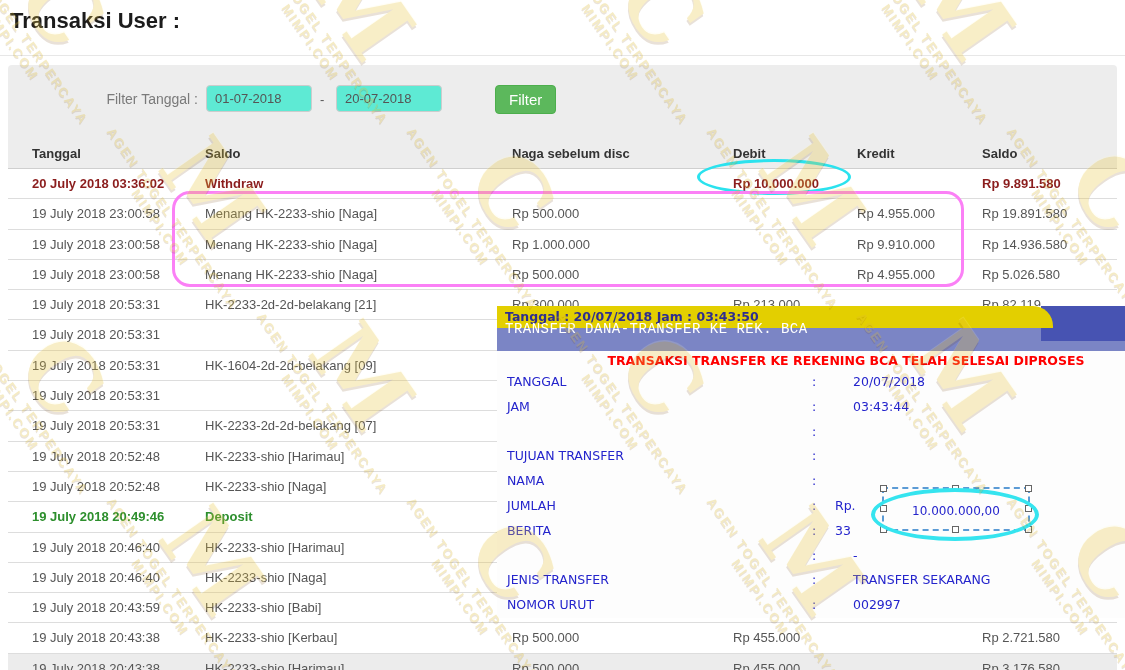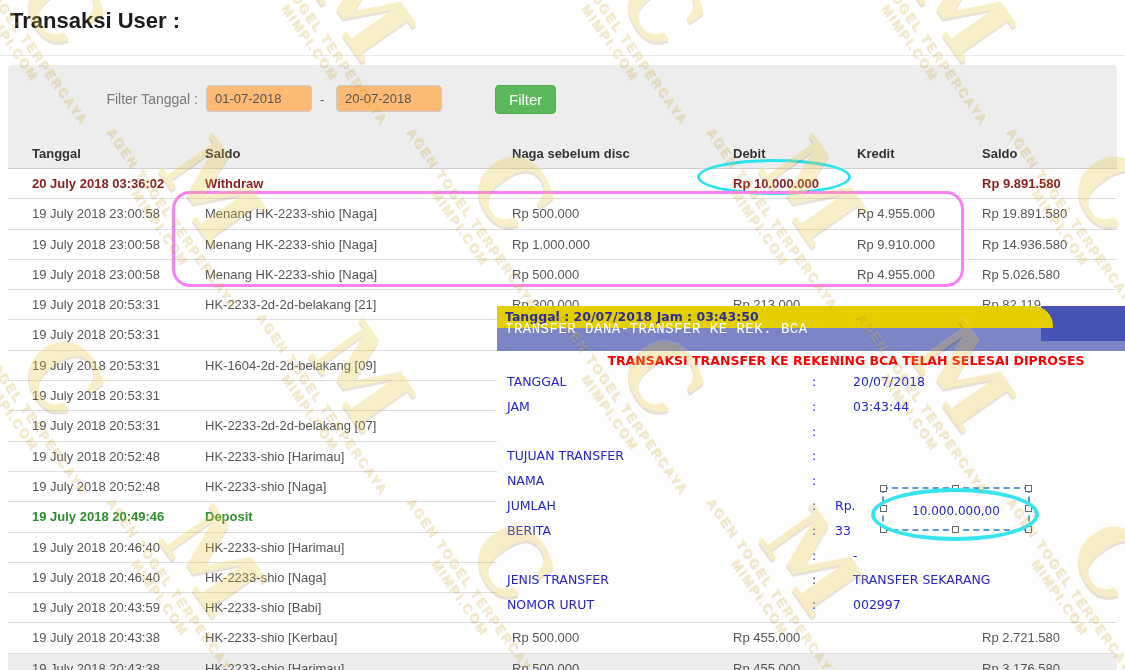--- a/index.html
+++ b/index.html
@@ -18,21 +18,21 @@
     position:absolute;left:8px;top:65px;width:1109px;height:597px;
     background:#ededed;border-radius:4px;
   }
   
   .filter-label{
     position:absolute;left:0;top:20px;width:190px;text-align:right;
     font-size:14px;color:#7a7a7a;line-height:29px;
   }
   .date-input{
     position:absolute;top:20px;height:27px;width:106px;box-sizing:border-box;
-    border:1px solid #ccc;border-radius:4px;background:#fdba74;color:#555;
+    border:1px solid #ccc;border-radius:4px;background:#5eead4;color:#555;
     font-size:13px;font-family:"Liberation Sans",sans-serif;padding:0 8px;
   }
   .di-from{left:198px;} .di-to{left:328px;}
   .range-dash{position:absolute;left:312px;top:20px;line-height:29px;font-size:13px;color:#555;}
   .filter-btn{
     position:absolute;left:487px;top:20px;height:29px;padding:0 13px;
     background:#5cb85c;border:1px solid #4cae4c;border-radius:4px;color:#fff;
     font-size:15px;font-family:"Liberation Sans",sans-serif;cursor:pointer;
   }
 

